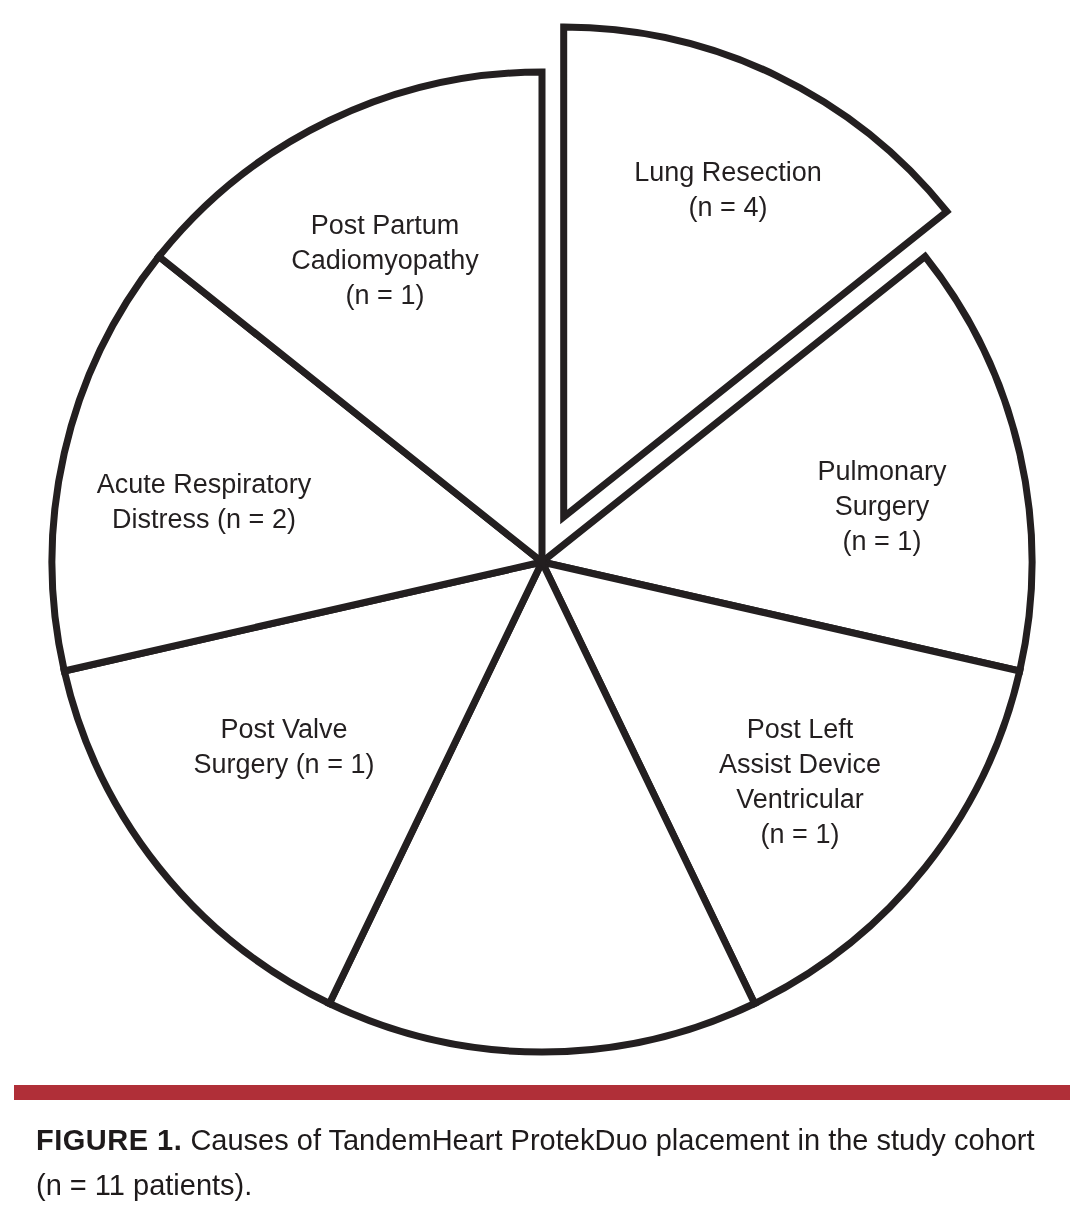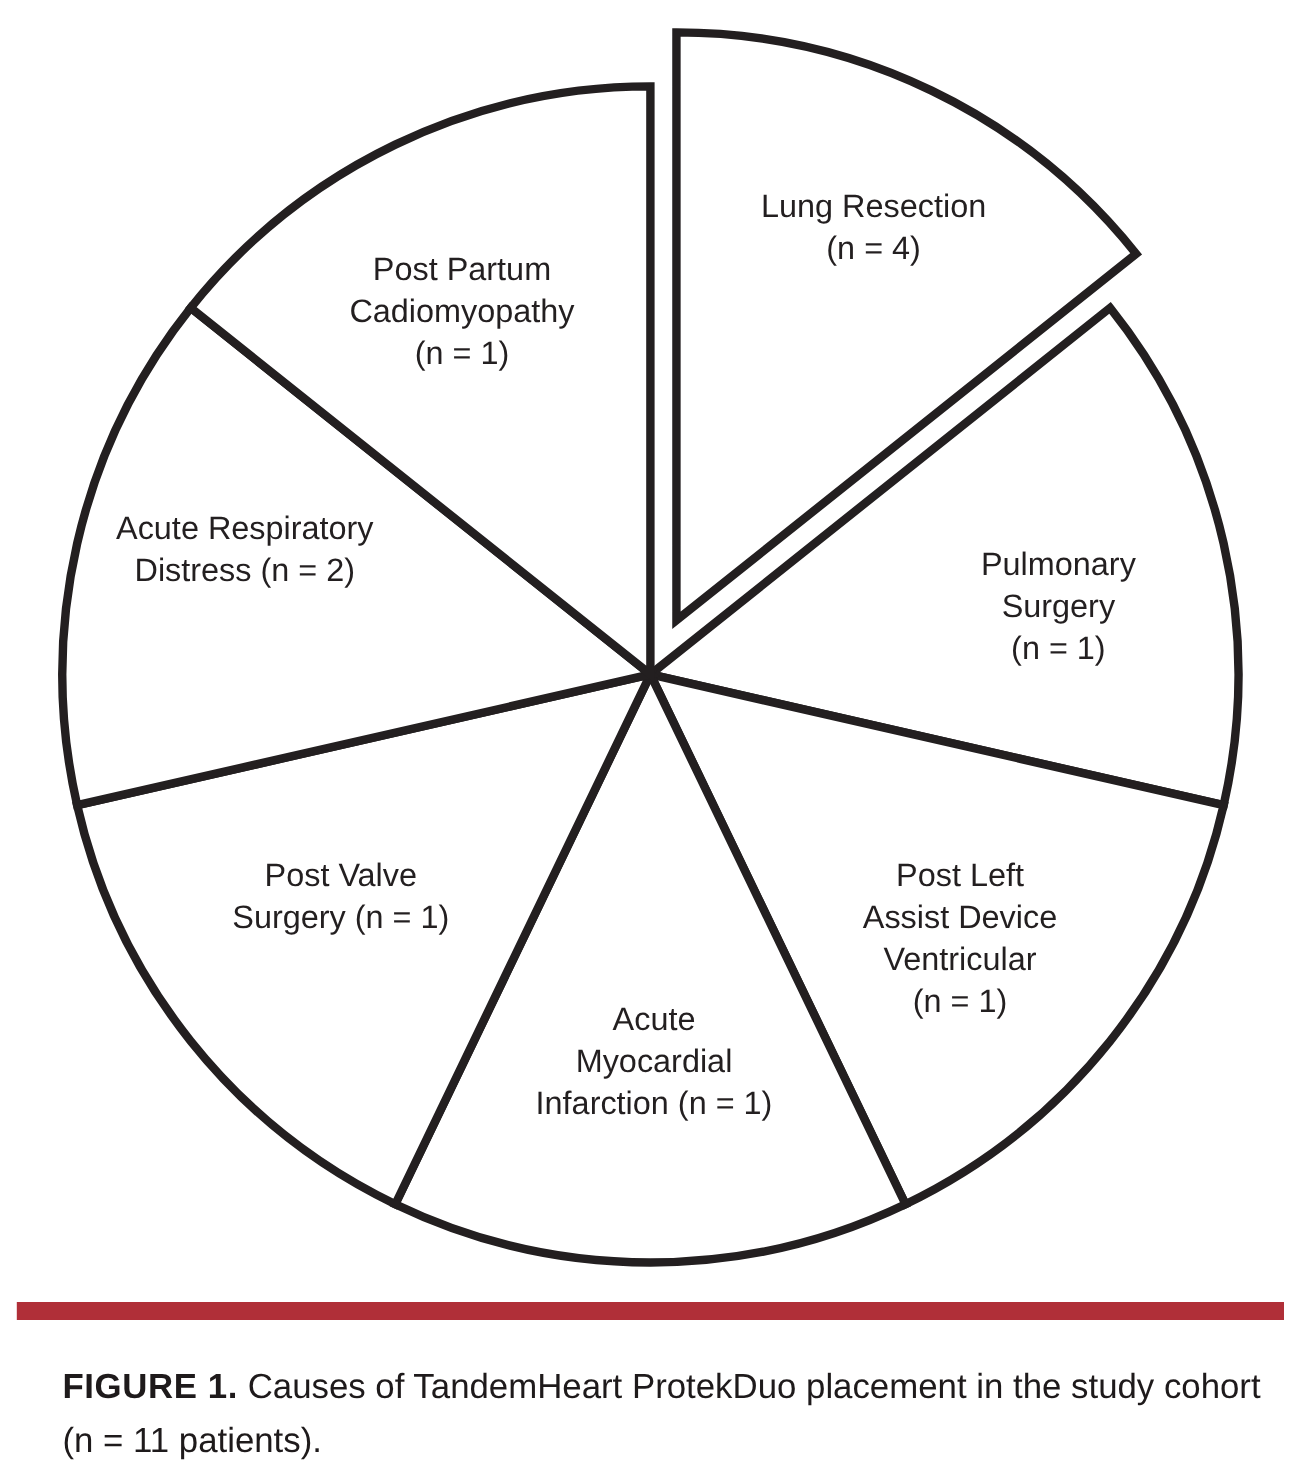--- a/index.html
+++ b/index.html
@@ -13,25 +13,25 @@
     position:absolute;transform:translate(-50%,-50%);
     text-align:center;font-size:27px;line-height:35px;white-space:nowrap;
     color:#231f20;
   }
   .slice-label .ln{display:block;}
   .lp0{left:728px;top:190px;}
   .lp1{left:882px;top:506px;}
   .lp2{left:800px;top:762px;margin-top:20px;}
   .lp3{left:545px;top:885px;}
   .lp4{left:268px;top:747px;margin-left:16px;}
-  .lp5{left:204px;top:458px;}
+  .lp5{left:204px;top:502px;}
   .lp6{left:385px;top:260px;}
   .rule{position:absolute;left:14px;top:1085px;width:1056px;height:15px;background:#b02f38;}
   .caption{
-    position:absolute;left:36px;top:1118px;width:1008px;margin:16px;
+    position:absolute;left:36px;top:1118px;width:1008px;margin:0;
     font-size:29px;line-height:45px;color:#1e1a1b;
   }
   .caption b{font-weight:bold;letter-spacing:0.5px;}
 </style>
 </head>
 <body>
 
 <div class="figure">
 
   <div class="pie-area">
@@ -56,25 +56,20 @@
       <span class="ln">(n = 1)</span>
     </div>
 
     <div class="slice-label lp2">
       <span class="ln">Post Left</span>
       <span class="ln">Assist Device</span>
       <span class="ln">Ventricular</span>
       <span class="ln">(n = 1)</span>
     </div>
 
-    <div class="slice-label lp3">
-      <span class="ln">Acute</span>
-      <span class="ln">Myocardial</span>
-      <span class="ln">Infarction (n = 1)</span>
-    </div>
 
     <div class="slice-label lp4">
       <span class="ln">Post Valve</span>
       <span class="ln">Surgery (n = 1)</span>
     </div>
 
     <div class="slice-label lp5">
       <span class="ln">Acute Respiratory</span>
       <span class="ln">Distress (n = 2)</span>
     </div>

